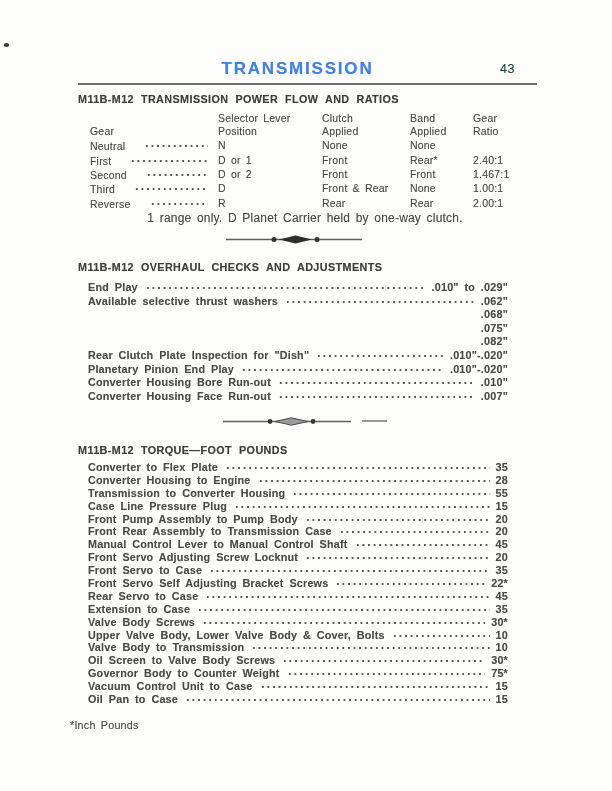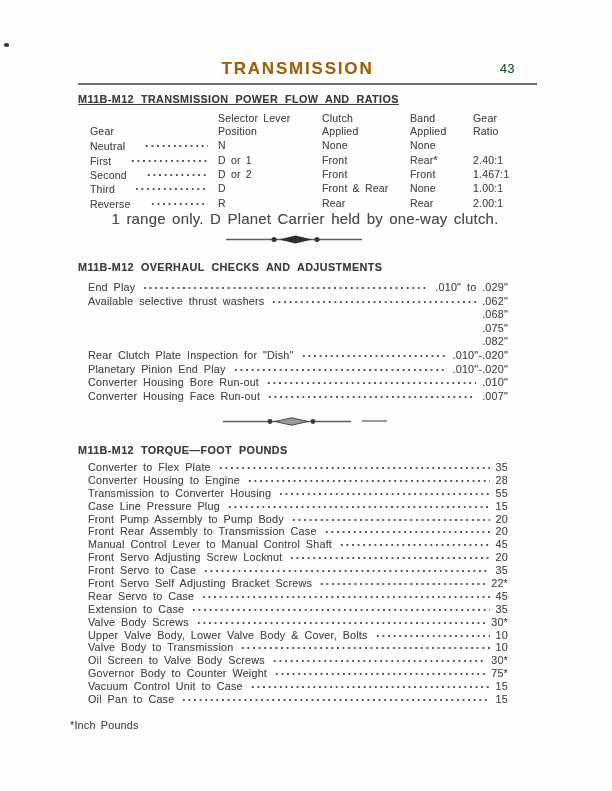--- a/index.html
+++ b/index.html
@@ -8,58 +8,58 @@
     font-family:"Liberation Sans","DejaVu Sans",sans-serif;
     color:#4a4a4a;
   }
   .page{position:relative;width:612px;height:791px;overflow:hidden;background:#fdfdfc;}
   .speck{position:absolute;left:4px;top:43px;width:5px;height:4px;background:#3a3a3a;border-radius:45%;}
 
   
   .header{position:absolute;top:58px;left:78px;width:459px;height:25px;border-bottom:2px solid #6f6f6f;}
   .header-title{
     position:absolute;left:0;right:0;top:1px;text-align:center;transform:translateX(-10px);
-    font-size:17px;font-weight:bold;letter-spacing:1.8px;color:#a16207;
+    font-size:17px;font-weight:bold;letter-spacing:1.8px;color:#3b82f6;
     text-shadow:0 0 .6px rgba(70,70,70,.55);
   }
   .page-num{position:absolute;right:22px;top:4px;font-size:12.5px;color:#14532d;letter-spacing:.5px;}
 
   .sec-title{
     position:absolute;left:78px;font-size:10.8px;font-weight:bold;color:#3e3e3e;
     letter-spacing:.4px;word-spacing:3.5px;text-shadow:0 0 .5px rgba(70,70,70,.5);
   }
-  #sec1-title{top:93px;text-decoration:underline;}
+  #sec1-title{top:93px;}
   #sec2-title{top:261px;}
   #sec3-title{top:444px;}
 
   
   .leader{
     flex:1;height:9px;align-self:baseline;margin:0 6px 0 7px;
     background-image:radial-gradient(circle,#585858 1px,rgba(0,0,0,0) 1.35px);
     background-size:5.6px 4px;background-repeat:repeat-x;background-position:left bottom 1px;
   }
   .lbl:empty + .leader{background-image:none;}
 
   
   .pf-table{position:absolute;left:90px;top:112px;width:430px;font-size:10.5px;letter-spacing:.2px;word-spacing:2px;}
   .t-head,.t-row{display:grid;grid-template-columns:128px 104px 88px 63px 47px;}
   .t-head{align-items:end;line-height:13.2px;margin-bottom:1px;}
   .t-row{line-height:13.3px;align-items:baseline;}
   .t-cell-gear{display:flex;align-items:center;padding-right:4px;gap:12px;}
   .t-ratio{text-align:left;}
   .t-head .t-ratio-h{text-align:left;}
-  .pf-footnote{margin-top:1px;text-align:center;line-height:13px;font-size:15px;word-spacing:2px;}
+  .pf-footnote{margin-top:1px;text-align:center;line-height:13px;font-size:12px;word-spacing:2px;}
 
   
   .divider{position:absolute;}
   #divider1{left:224px;top:231px;}
   #divider2{left:221px;top:413px;}
 
   
-  .list{position:absolute;left:88px;width:420px;font-size:10.8px;letter-spacing:.2px;word-spacing:2.6px;}
+  .list{position:absolute;left:88px;width:420px;font-size:10.8px;letter-spacing:.2px;word-spacing:2.6px;font-weight:bold;}
   .list .row{display:flex;align-items:baseline;}
   #overhaul-list{top:281px;}
   #overhaul-list .row{height:13.6px;}
   #torque-list{top:461px;}
   #torque-list .row{height:12.9px;}
   .val{white-space:pre;}
   .torque-footnote{position:absolute;left:70px;top:719px;font-size:10.8px;letter-spacing:.2px;word-spacing:2px;}
 
   .txt{text-shadow:0 0 .5px rgba(90,90,90,.45);}
 </style>

